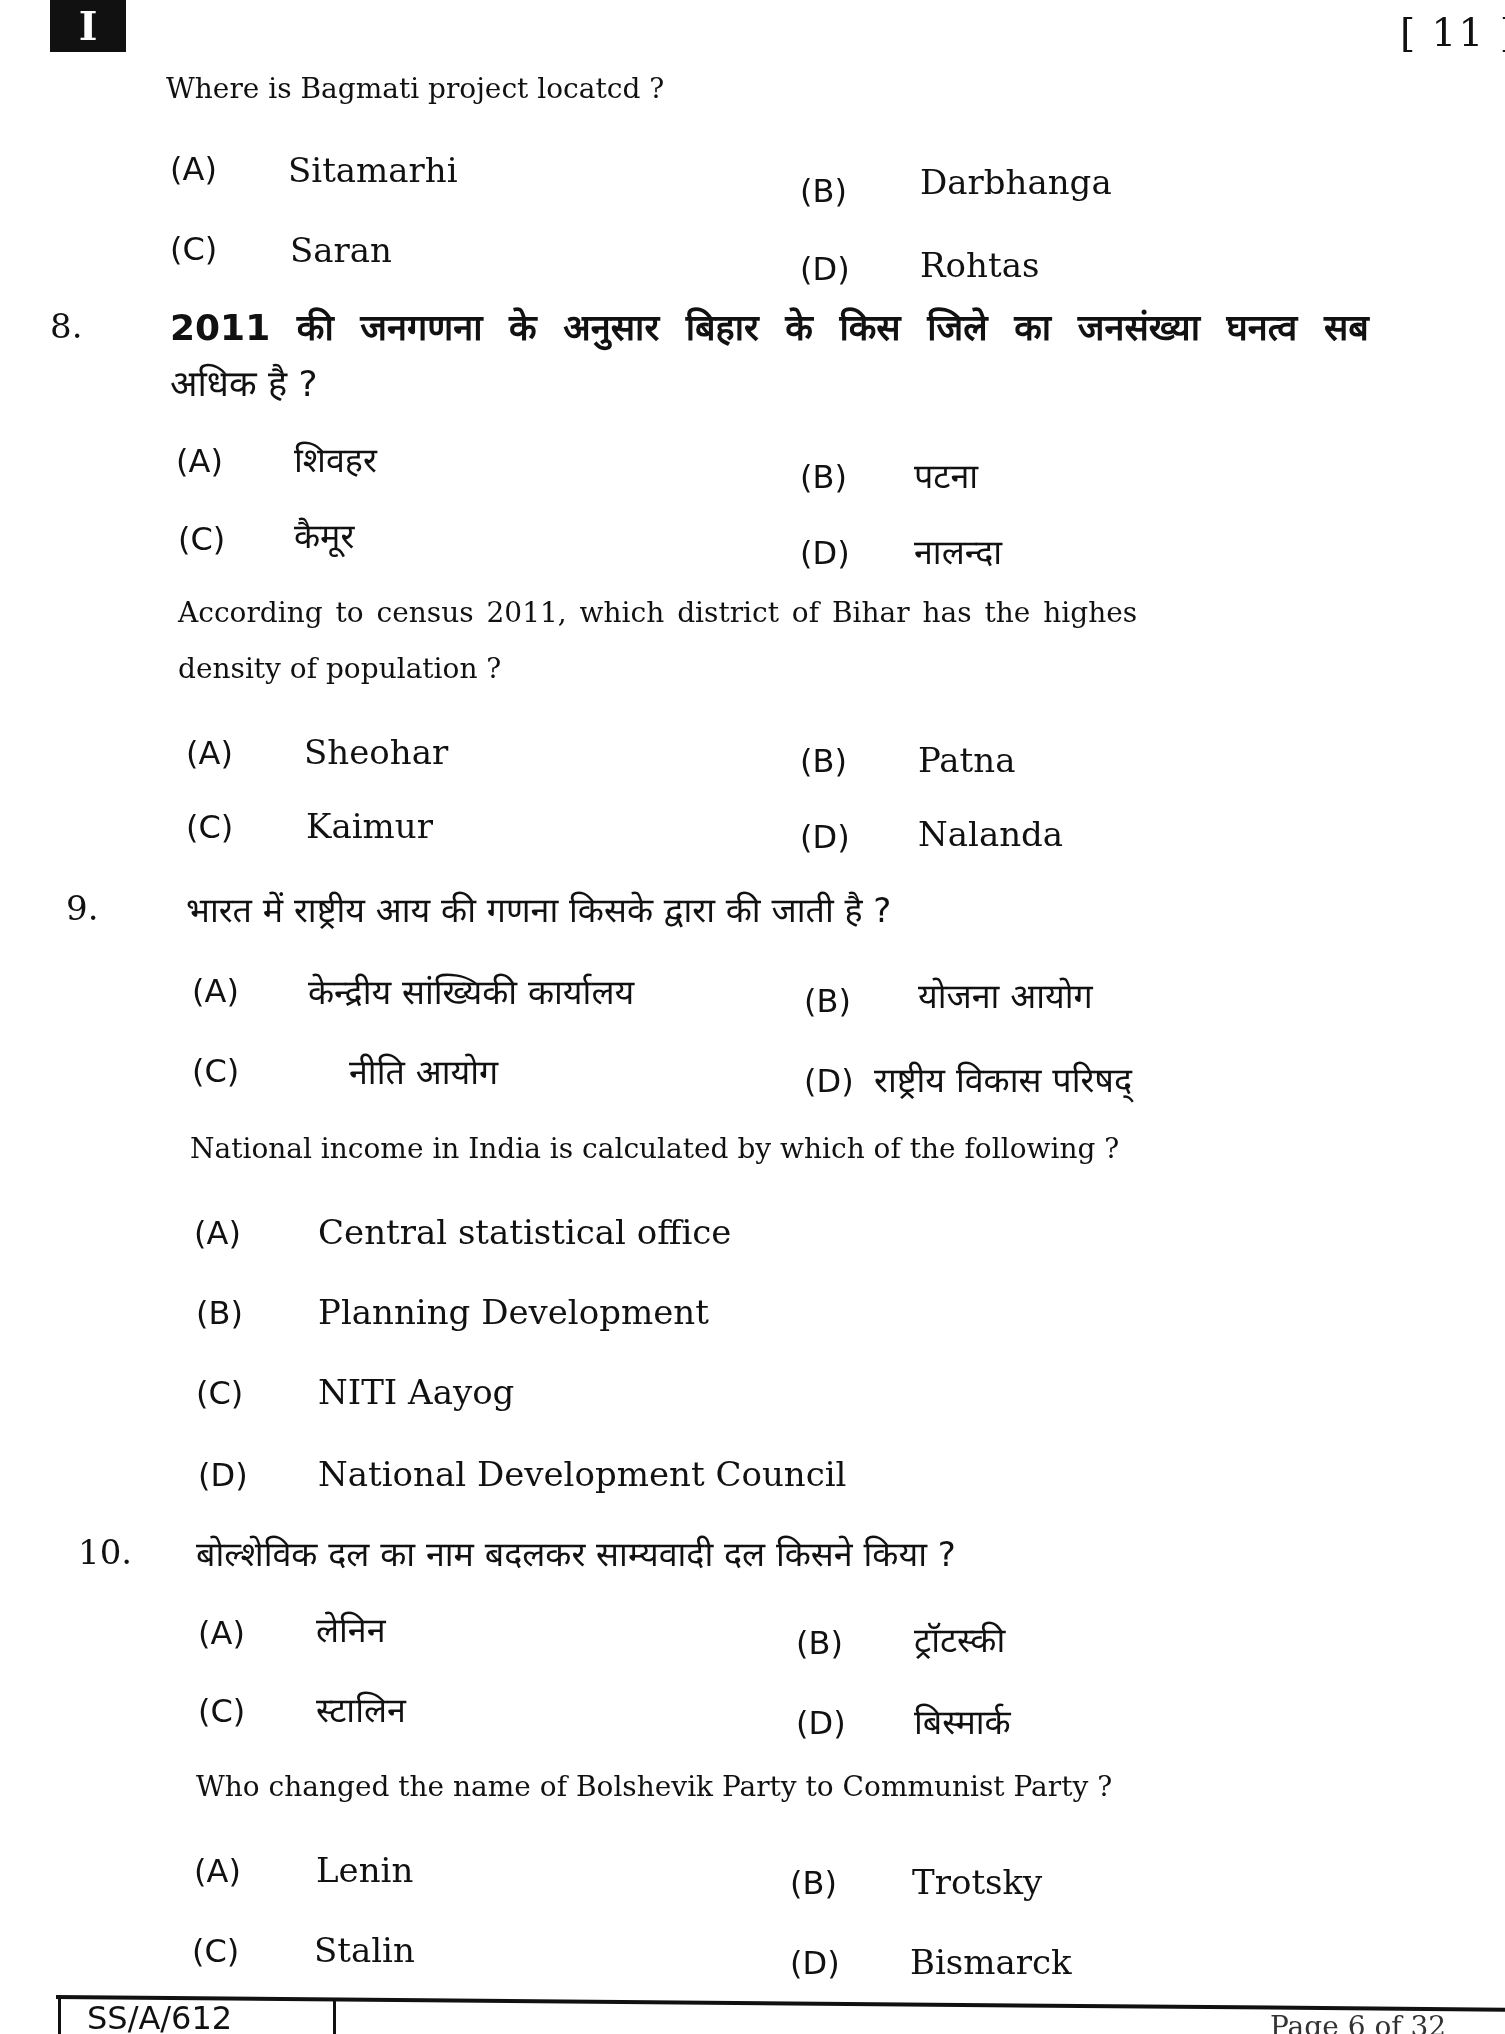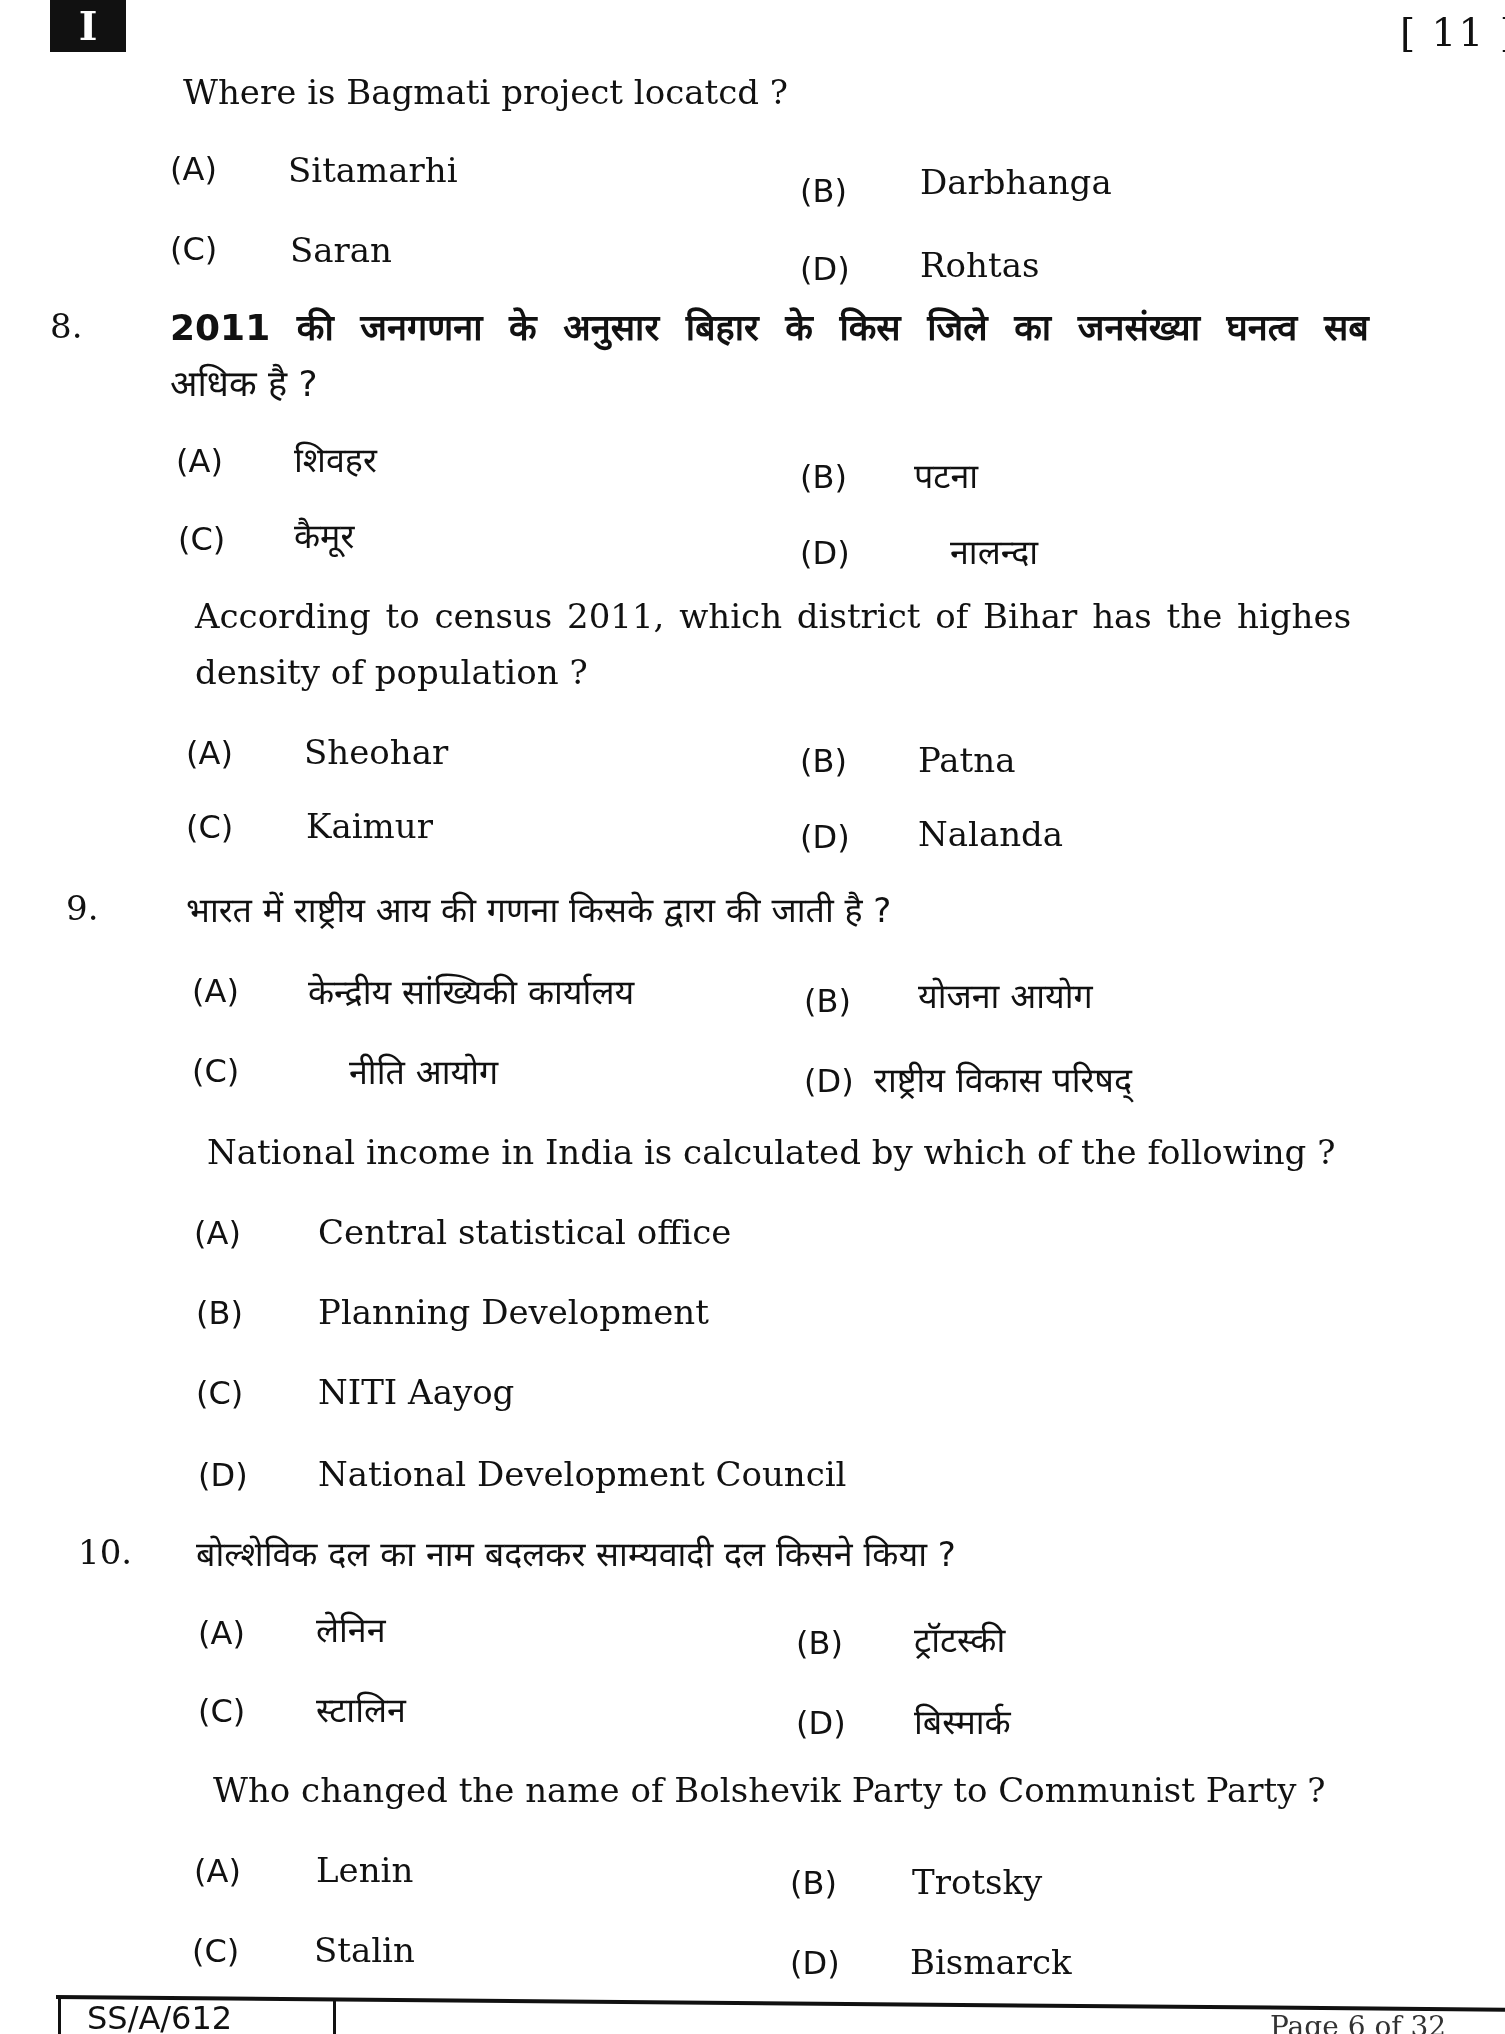--- a/index.html
+++ b/index.html
@@ -2,21 +2,21 @@
 <html><head>
 <meta charset="utf-8">
 <style>
   html, body { margin:0; padding:0; background:#ffffff; }
   body { width:1505px; height:2034px; position:relative; overflow:hidden;
          font-family:"DejaVu Serif", "Liberation Serif", serif; color:#111; }
   .abs { position:absolute; white-space:nowrap; }
   .section-badge { left:50px; top:0; width:76px; height:52px; background:#111; color:#fff;
          font-size:40px; font-weight:bold; text-align:center; line-height:52px; }
   .page-num { left:1400px; top:10px; font-size:39px; letter-spacing:2px; }
-  .q-en { font-size:34px;margin-left:17px; }
+  .q-en { font-size:28px; }
   .q-hi { font-size:36px; font-family:"DejaVu Sans", sans-serif; }
   .qnum { font-size:34px; }
   .opt-label { font-size:32px; font-family:"DejaVu Sans", sans-serif; }
   .opt-text { font-size:34px; }
   .opt-text.hi { font-family:"DejaVu Sans", sans-serif; font-size:34px; }
   .footer-line { left:56px; top:1995px; width:1460px; height:4px; background:#111; transform:rotate(0.5deg); transform-origin:left; }
   .footer-code { left:58px; top:1998px; width:278px; height:40px; border-left:3px solid #111; border-right:3px solid #111;
          font-size:32px; font-family:"DejaVu Sans", sans-serif; padding-left:26px; box-sizing:border-box; line-height:40px; }
   .footer-page { left:1270px; top:2010px; font-size:28px; color:#333; }
 </style>
@@ -39,21 +39,21 @@
 <div class="abs qnum" style="left:50px;top:306px;">8.</div>
 <div class="abs q-hi" style="left:170px;top:302px;word-spacing:14px;font-weight:bold;">2011 की जनगणना के अनुसार बिहार के किस जिले का जनसंख्या घनत्व सब</div>
 <div class="abs q-hi" style="left:170px;top:358px;">अधिक है ?</div>
 <div class="abs opt-label" style="left:176px;top:442px;">(A)</div>
 <div class="abs opt-text hi" style="left:294px;top:436px;">शिवहर</div>
 <div class="abs opt-label" style="left:800px;top:458px;">(B)</div>
 <div class="abs opt-text hi" style="left:914px;top:452px;">पटना</div>
 <div class="abs opt-label" style="left:178px;top:520px;">(C)</div>
 <div class="abs opt-text hi" style="left:294px;top:512px;">कैमूर</div>
 <div class="abs opt-label" style="left:800px;top:534px;">(D)</div>
-<div class="abs opt-text hi" style="left:914px;top:528px;margin-left:36px;">नालन्दा</div>
+<div class="abs opt-text hi" style="left:914px;top:528px;">नालन्दा</div>
 
 <div class="abs q-en" style="left:178px;top:596px;word-spacing:4px;">According to census 2011, which district of Bihar has the highes</div>
 <div class="abs q-en" style="left:178px;top:652px;">density of population ?</div>
 <div class="abs opt-label" style="left:186px;top:734px;">(A)</div>
 <div class="abs opt-text" style="left:304px;top:732px;">Sheohar</div>
 <div class="abs opt-label" style="left:800px;top:742px;">(B)</div>
 <div class="abs opt-text" style="left:918px;top:740px;">Patna</div>
 <div class="abs opt-label" style="left:186px;top:808px;">(C)</div>
 <div class="abs opt-text" style="left:306px;top:806px;">Kaimur</div>
 <div class="abs opt-label" style="left:800px;top:818px;">(D)</div>

